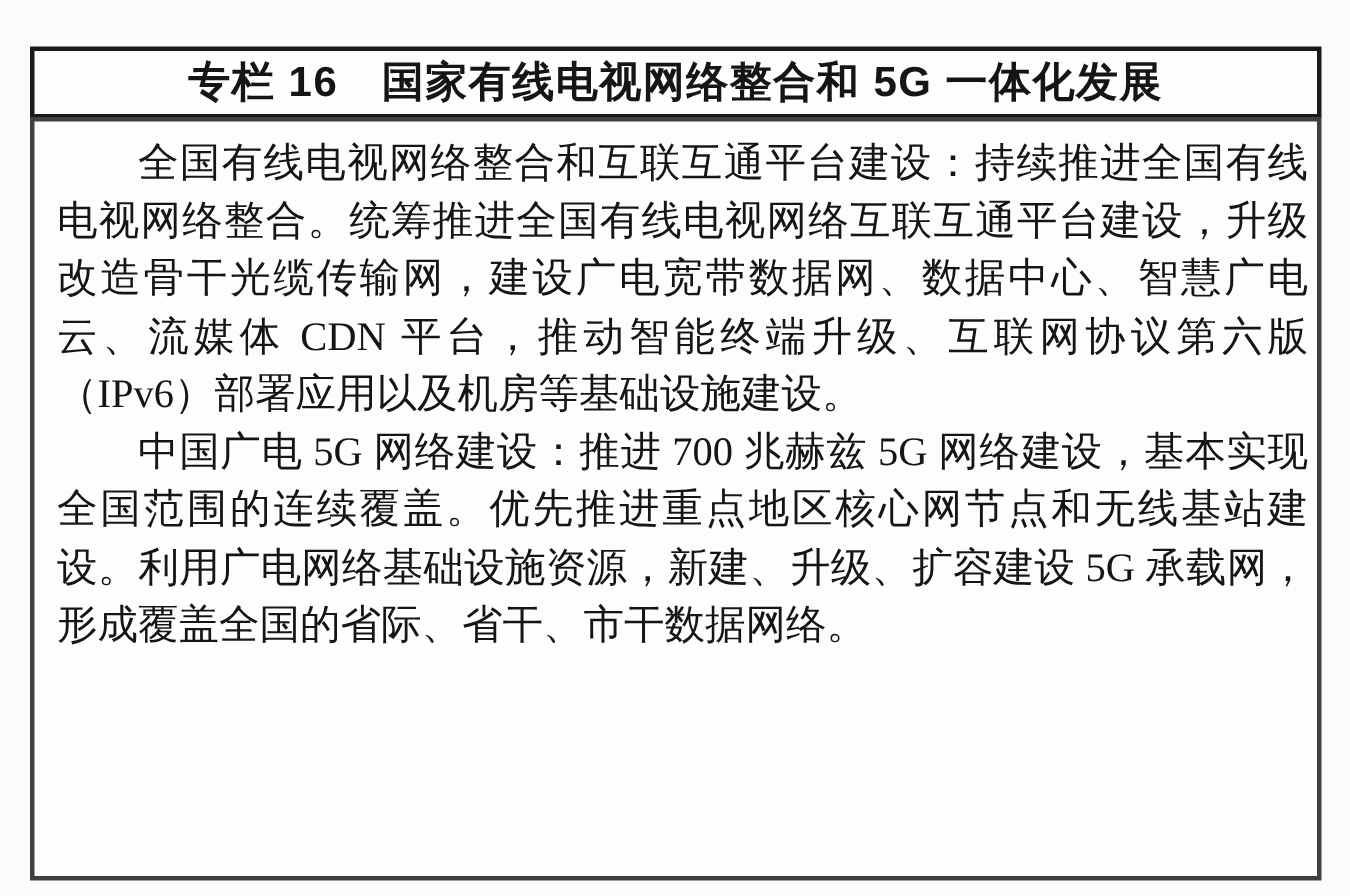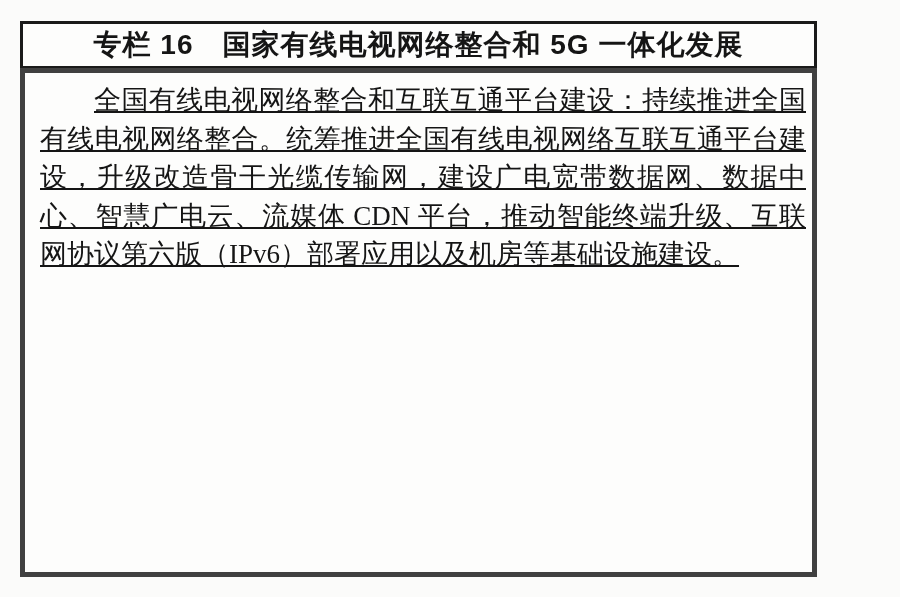--- a/index.html
+++ b/index.html
@@ -11,58 +11,58 @@
     height: 597px;
     position: relative;
     background: #fbfbfa;
     color: #151515;
     font-family: "Liberation Serif", serif;
     overflow: hidden;
   }
   .panel {
     position: absolute;
     left: 20px;
-    top: 21px;
-    width: 797px;
+    top: 31px;
+    width: 861px;
     box-sizing: border-box;
   }
   .panel-title {
     box-sizing: border-box;
     height: 48px;
     border: 3px solid #1a1a1a;
     background: #fdfdfc;
     display: flex;
     align-items: center;
     justify-content: center;
     font-family: "Liberation Sans", "DejaVu Sans", sans-serif;
     font-weight: 700;
     font-size: 28px;
     letter-spacing: 1px;
     white-space: nowrap;
   }
   .panel-body {
     box-sizing: border-box;
     margin-top: -1px;
     height: 509px;
-    border: 5px solid #404040;
+    border: 3px solid #404040;
     background: #fdfdfc;
     padding: 8px 6px 0 15px;
-    text-decoration: underline;
   }
   .panel-body p {
     margin: 0;
     font-size: 27px;
     line-height: 38.5px;
     text-indent: 2em;
     text-align: justify;
     text-align-last: left;
     font-family: "Liberation Serif", "DejaVu Serif", serif;
   }
 </style>
 </head>
 <body>
 
 <div class="panel">
   <div class="panel-title">专栏 16　国家有线电视网络整合和 5G 一体化发展</div>
   <div class="panel-body">
     <p>全国有线电视网络整合和互联互通平台建设：持续推进全国有线电视网络整合。统筹推进全国有线电视网络互联互通平台建设，升级改造骨干光缆传输网，建设广电宽带数据网、数据中心、智慧广电云、流媒体 CDN 平台，推动智能终端升级、互联网协议第六版（IPv6）部署应用以及机房等基础设施建设。</p>
+    <p>中国广电 5G 网络建设：推进 700 兆赫兹 5G 网络建设，基本实现全国范围的连续覆盖。优先推进重点地区核心网节点和无线基站建设。利用广电网络基础设施资源，新建、升级、扩容建设 5G 承载网，形成覆盖全国的省际、省干、市干数据网络。</p>
   </div>
 </div>
 
 </body></html>

